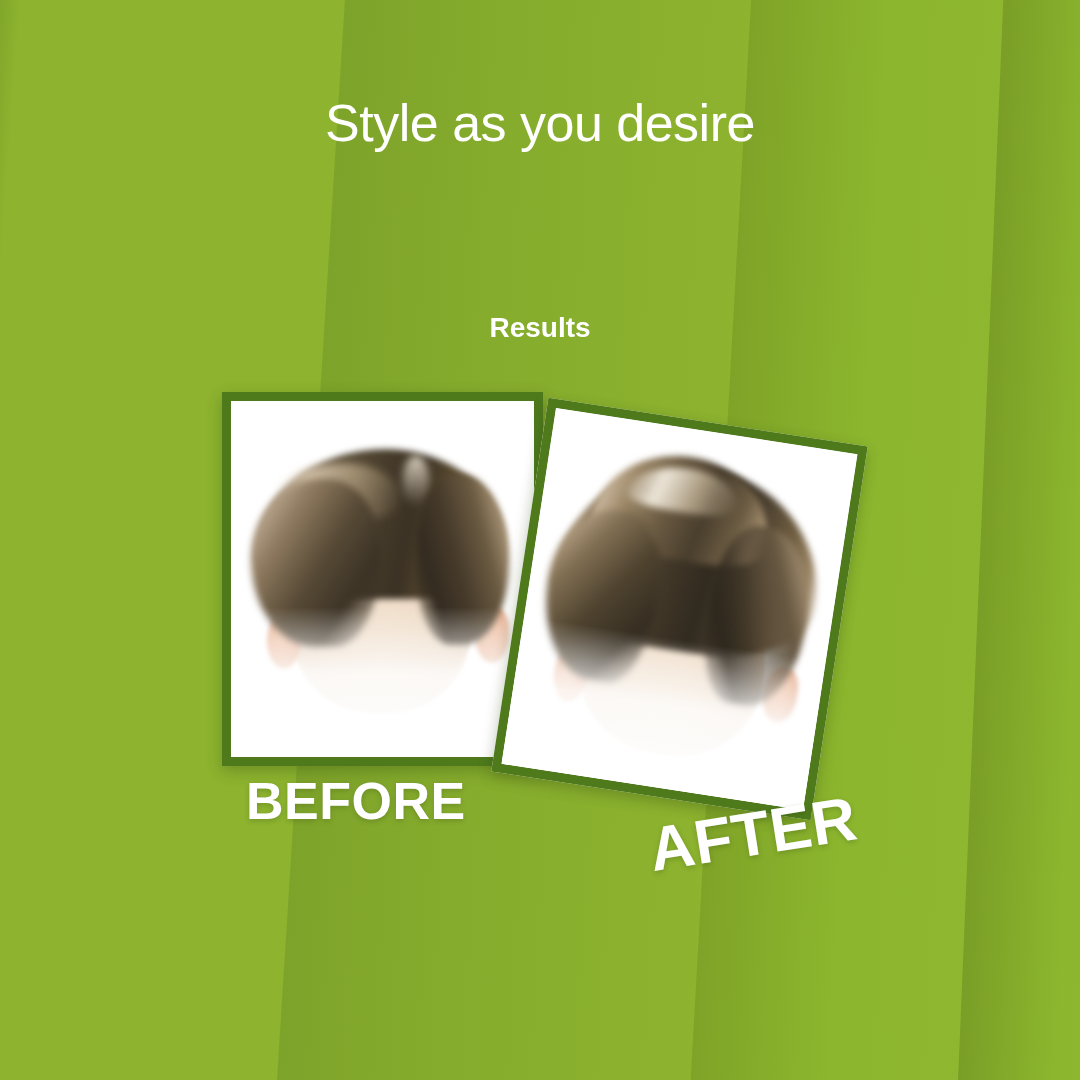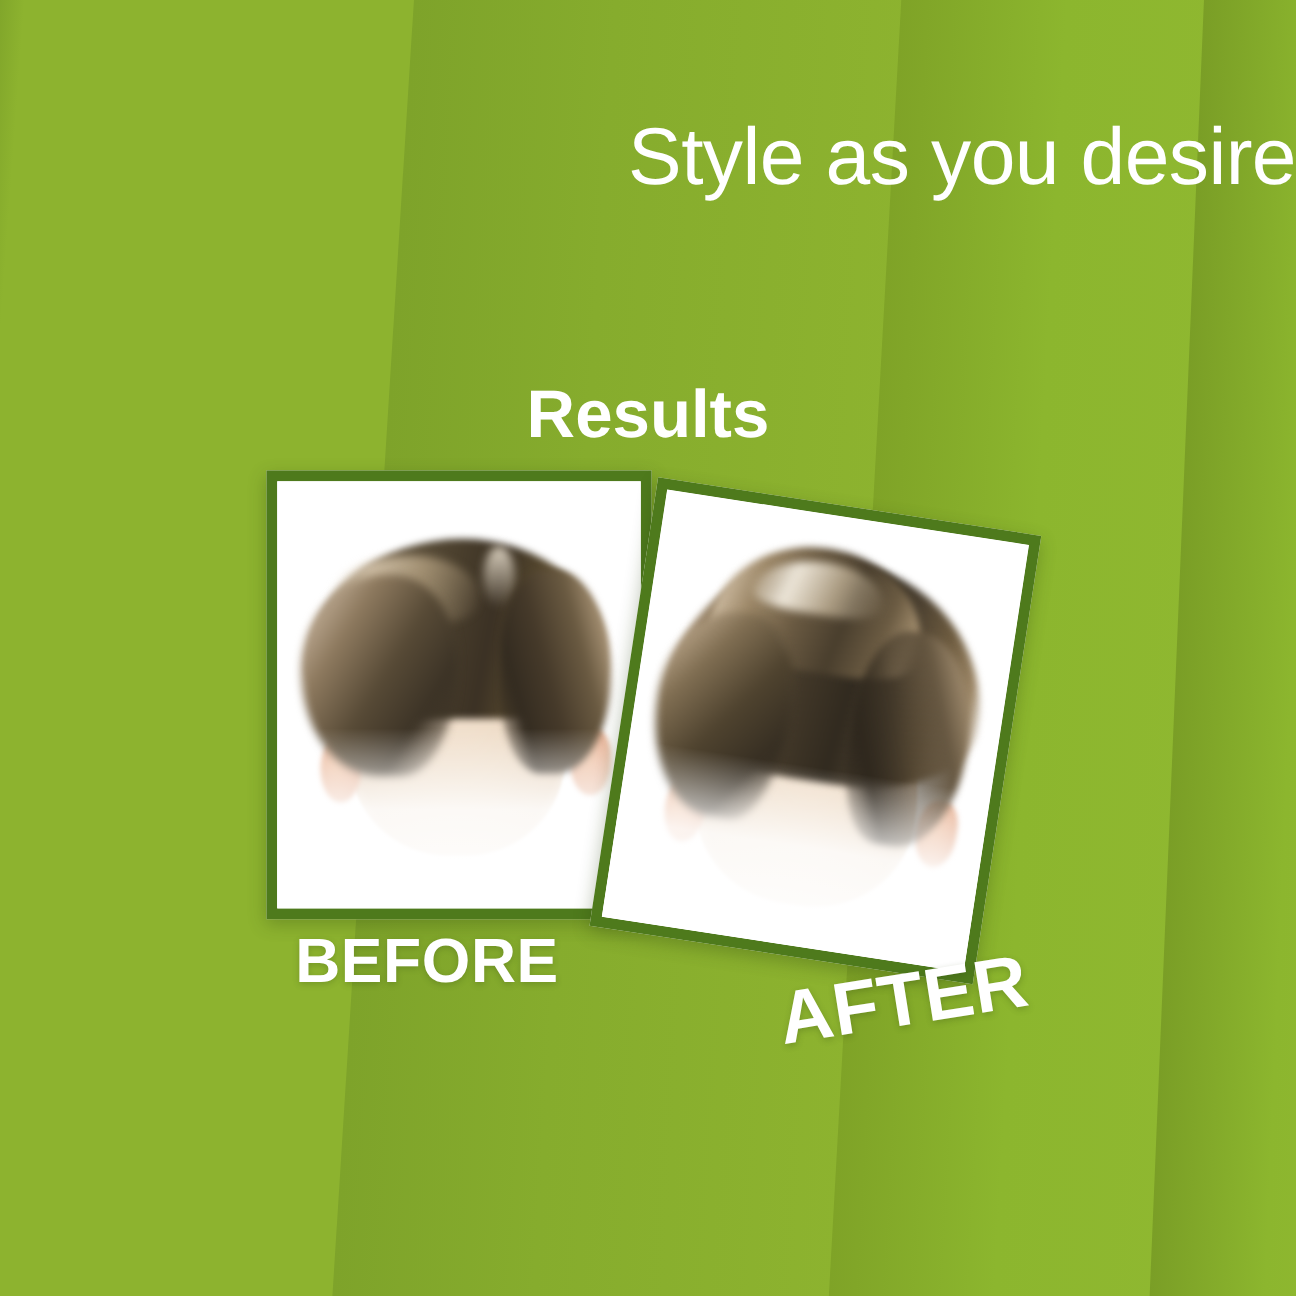--- a/index.html
+++ b/index.html
@@ -57,36 +57,36 @@
     background: linear-gradient(90deg, #7a9e26 0%, #8cb62e 60%, #90b831 100%);
     transform: rotate(2.4deg);
   }
 
   
   .title {
     position: absolute;
     left: 0;
     right: 0;
     top: 96px;
-    text-align: right;
+    text-align: center;
     color: #ffffff;
-    font-size: 67px;
+    font-size: 52px;
     font-weight: 400;
     letter-spacing: -0.5px;
     line-height: 1.05;
     white-space: nowrap;
   }
   .subtitle {
     position: absolute;
     left: 0;
     right: 0;
     top: 312px;
     text-align: center;
     color: #ffffff;
-    font-size: 56px;
+    font-size: 28px;
     font-weight: 700;
     letter-spacing: 0px;
   }
 
   
   .card {
     position: absolute;
     background: #ffffff;
     border: 9px solid #4e7a1c;
     box-sizing: border-box;

